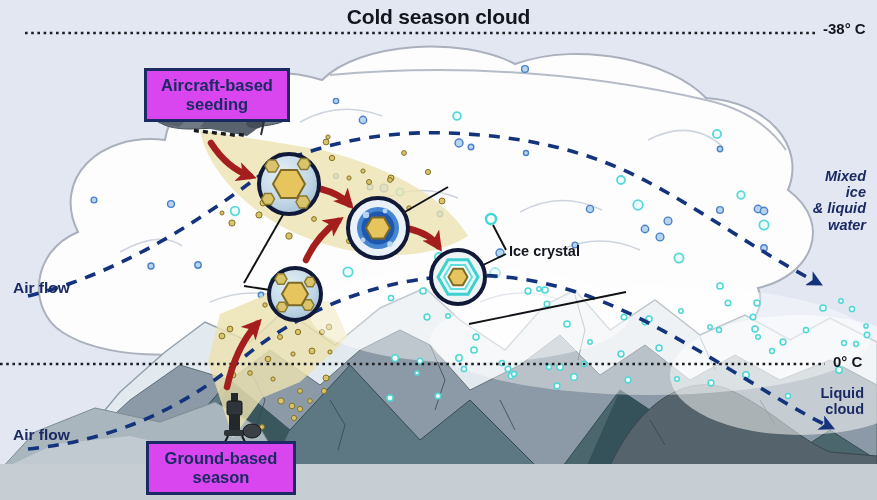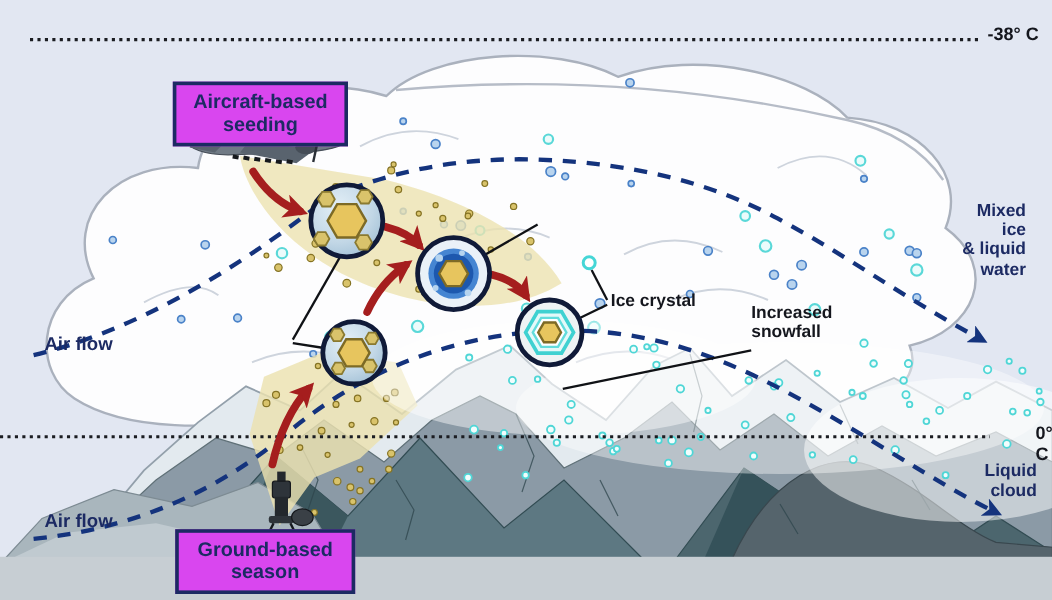--- a/index.html
+++ b/index.html
@@ -6,21 +6,21 @@
   body{font-family:"Liberation Sans",sans-serif;}
   #stage{position:relative;width:877px;height:500px;background:var(--sky,#e2e7f2);overflow:hidden;}
   #scene{position:absolute;left:0;top:0;}
   .lbl{position:absolute;font-weight:bold;white-space:pre-line;line-height:1.12;}
   .black{color:var(--black-text,#14161d);}
   .navy{color:var(--navy-text,#1c2a63);}
   .title{left:0;right:0;top:5px;text-align:center;font-size:21px;letter-spacing:-0.2px;}
   .temp{font-size:15px;}
   .side{font-size:14.5px;text-align:right;}
   .anno{font-size:14.5px;}
-  .airflow{font-size:15.5px;margin-left:24px;}
+  .airflow{font-size:15.5px;}
   .method-box{position:absolute;background:#d946ef;border:3.5px solid var(--navy-text,#1c2a63);
     color:var(--navy-text,#1c2a63);font-weight:bold;font-size:16.5px;text-align:center;
     padding:5px 10px;white-space:pre-line;line-height:1.15;}
 </style>
 </head>
 <body>
 
 <div id="stage">
 <svg id="scene" width="877" height="500" viewBox="0 0 877 500">
   <defs>
@@ -340,29 +340,28 @@
   <g>
     <rect x="231" y="393" width="7" height="9" fill="#23282d"></rect>
     <rect x="227" y="401" width="15" height="14" rx="2" fill="#2e343a" stroke="#16191d"></rect>
     <rect x="229" y="414" width="11" height="18" fill="#23282d"></rect>
     <rect x="224" y="430" width="21" height="6" rx="2" fill="#2e343a"></rect>
     <ellipse cx="252" cy="431" rx="9" ry="7" fill="#3a4046" stroke="#16191d"></ellipse>
     <path d="M228,436 L224,444 M242,436 L246,444" stroke="#16191d" stroke-width="2"></path>
   </g>
 </svg>
 
+<div class="lbl title black">Cold season cloud</div>
 <div class="lbl temp black" style="left:823px;top:21px;">-38° C</div>
-<div class="lbl temp black" style="left:833px;top:354px;margin-left:30px;">0° C</div>
+<div class="lbl temp black" style="left:833px;top:354px;">0° C</div>
 <div class="lbl airflow navy" style="left:13px;top:279px;">Air flow</div>
 <div class="lbl airflow navy" style="left:13px;top:426px;">Air flow</div>
-<div class="lbl side navy" style="right:22px;top:168px;width:64px;">Mixed ice
+<div class="lbl side navy" style="right:11px;top:168px;width:64px;font-style:italic;">Mixed ice
 &amp; liquid
 water</div>
 <div class="lbl side navy" style="right:13px;top:385px;width:60px;">Liquid
 cloud</div>
 <div class="lbl anno black" style="left:509px;top:243px;">Ice crystal</div>
-<div class="lbl anno black" style="left:626px;top:253px;">Increased
-snowfall</div>
 <div class="method-box" style="left:144px;top:68px;width:120px;">Aircraft-based
 seeding</div>
 <div class="method-box" style="left:146px;top:441px;width:124px;">Ground-based
 season</div>
 </div>
 
 </body></html>

